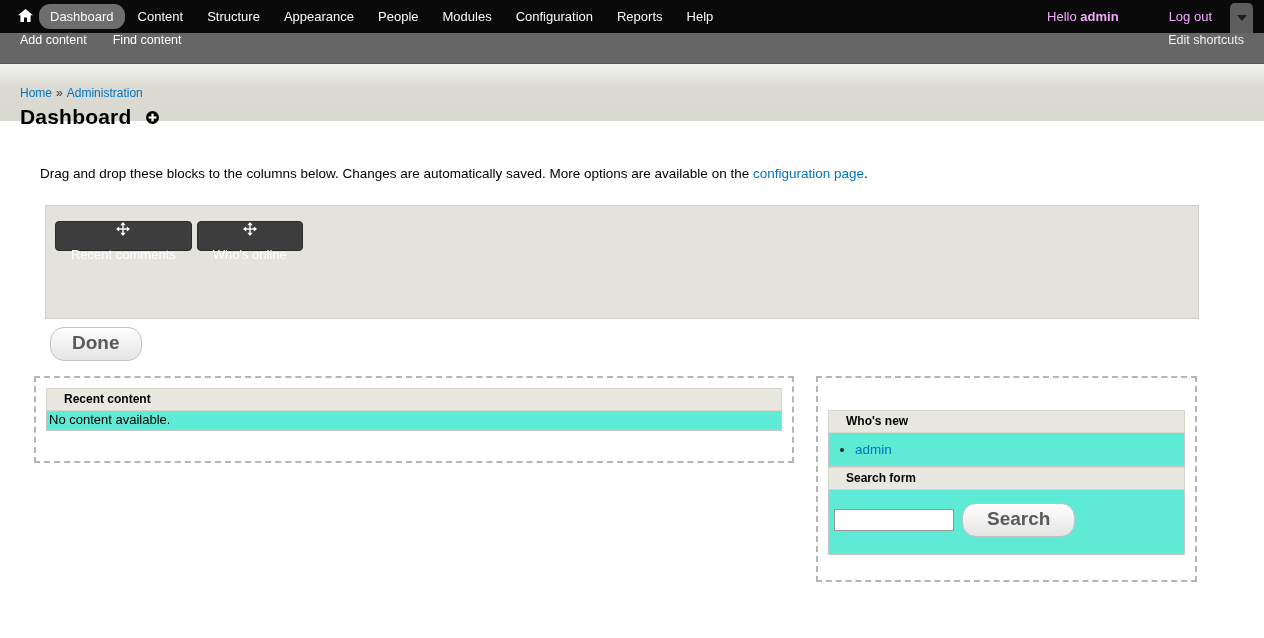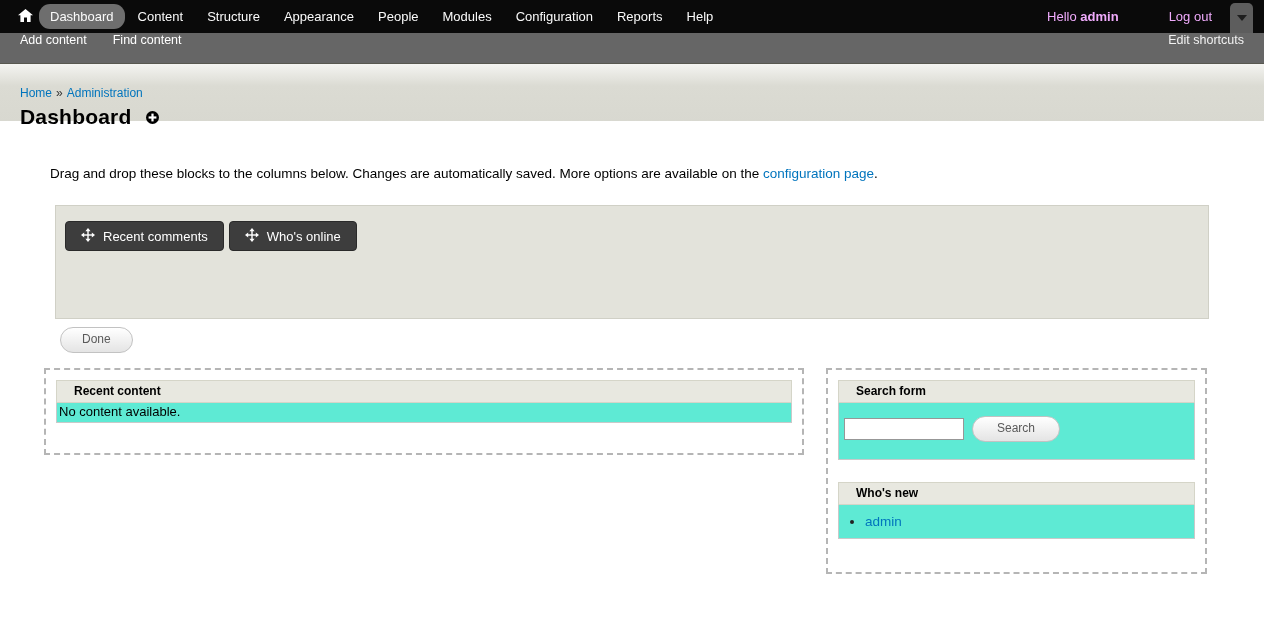--- a/index.html
+++ b/index.html
@@ -89,21 +89,21 @@
     padding: 22px 20px 0 20px;
   }
   .breadcrumb { font-size: 12px; color: #333; }
   .breadcrumb a { color: #0074bd; text-decoration: none; cursor: pointer; }
   .breadcrumb .sep { margin: 0 4px; color: #333; }
   .title-row { display: flex; align-items: center; margin-top: 5px; }
   .page-title { font-size: 21px; font-weight: bold; letter-spacing: 0.2px; }
   .customize-icon { margin-left: 14px; display: inline-flex; cursor: pointer; }
 
   
-  .main { padding: 0 0 0 50px; }
+  .main { padding: 0 0 0 40px; }
   .help-text {
     margin-top: 45px;
     font-size: 13.5px;
     color: #000;
   }
   .help-text a { color: #0074bd; text-decoration: none; cursor: pointer; }
 
   .drag-region {
     margin: 24px 0 0 5px;
     width: 1154px;
@@ -121,32 +121,34 @@
     gap: 8px;
     height: 30px;
     padding: 0 15px;
     background: #3d3d3d;
     border: 1px solid #2a2a2a;
     border-radius: 4px;
     color: #ffffff;
     font-size: 13px;
     cursor: move;
     white-space: nowrap;
+    flex-direction: column;
   }
 
   .pill-button {
     display: inline-block;
     background: linear-gradient(to bottom, #ffffff, #e4e4e4);
     border: 1px solid #c2c2c2;
     border-radius: 14px;
     color: #5a5a5a;
-    font-size: 12px;
+    font-size: 19px;
     font-family: "Liberation Sans", sans-serif;
     padding: 4px 21px 6px 21px;
     cursor: pointer;
+    font-weight: bold;
   }
   .done-button { margin: 8px 0 0 10px; }
 
   
   .columns {
     display: flex;
     justify-content: space-between;
     width: 1163px;
     margin: 15px 0 0 -6px;
   }
@@ -293,33 +295,33 @@
       <div class="block">
         <div class="block-header">Recent content</div>
         <div class="block-body">
           <div class="empty-row">No content available.</div>
         </div>
       </div>
     </div>
 
     <div class="dash-col right">
 
-      <div class="block">
-        <div class="block-header">Search form</div>
-        <div class="block-body search-body">
-          <input type="text" class="search-input" value="" style="">
-          <button class="pill-button search-button">Search</button>
-        </div>
-      </div>
-
       <div class="block whos-new-block">
         <div class="block-header">Who's new</div>
         <div class="block-body whos-new-body">
           <ul>
             <li><a>admin</a></li>
           </ul>
         </div>
       </div>
 
+      <div class="block">
+        <div class="block-header">Search form</div>
+        <div class="block-body search-body">
+          <input type="text" class="search-input" value="" style="">
+          <button class="pill-button search-button">Search</button>
+        </div>
+      </div>
+
     </div>
   </div>
 
 </div>
 
 </body></html>

